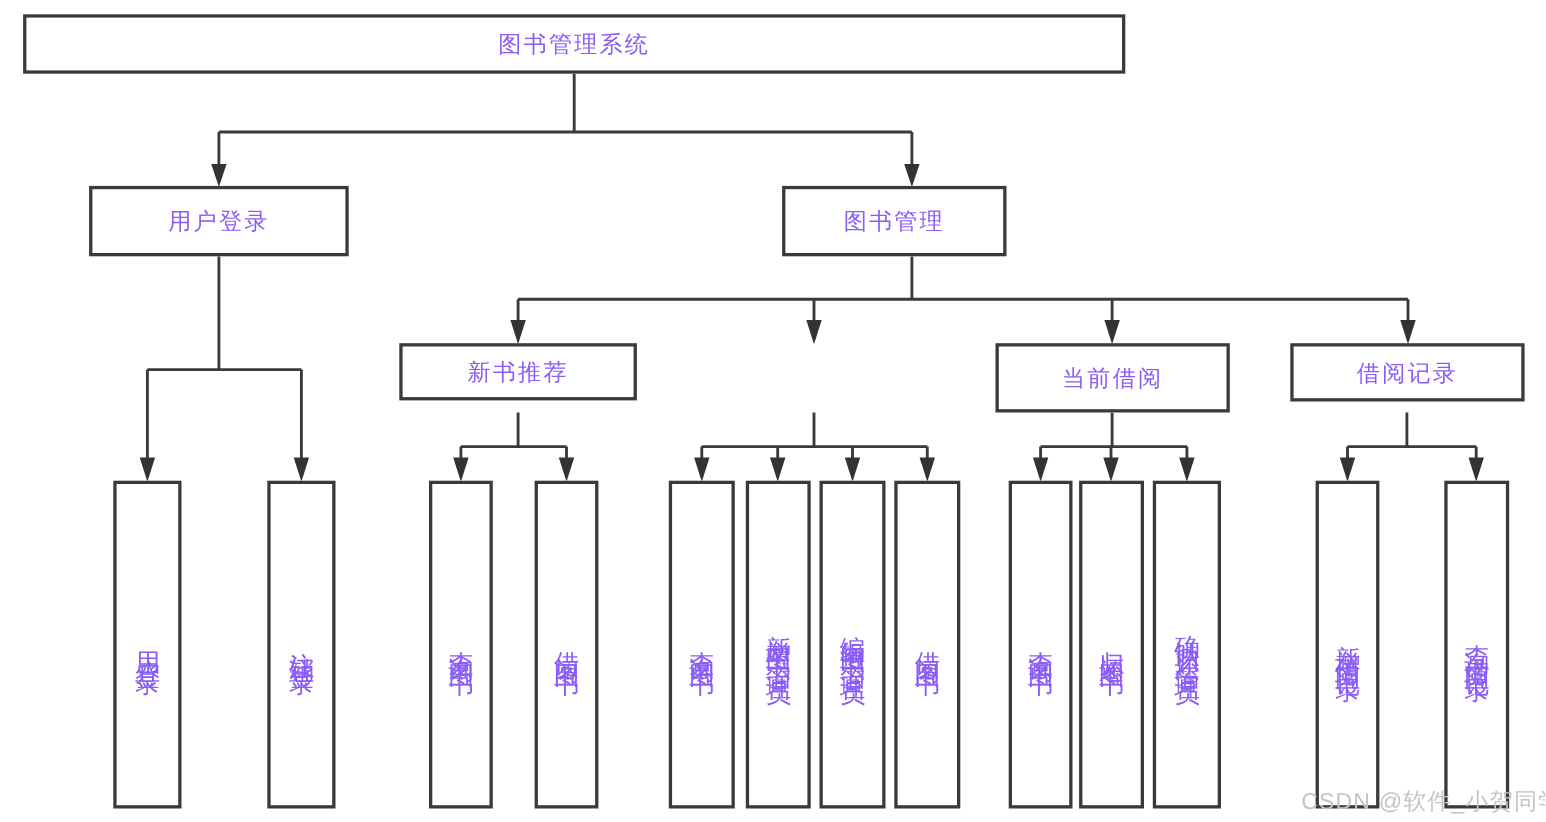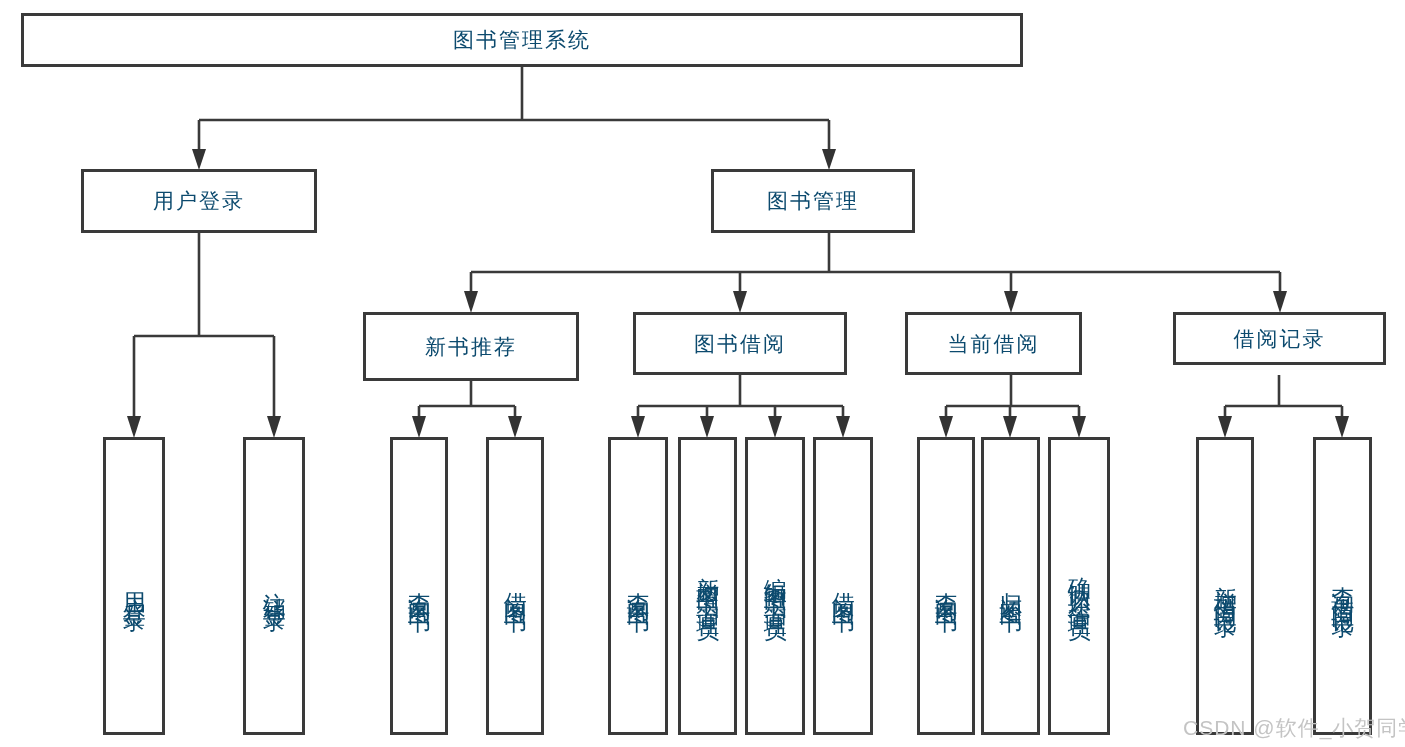--- a/index.html
+++ b/index.html
@@ -22,21 +22,21 @@
     z-index: 1;
   }
   .box {
     position: absolute;
     box-sizing: border-box;
     border: 3px solid #3a3a3a;
     background: #ffffff;
     display: flex;
     align-items: center;
     justify-content: center;
-    color: #0c4a6e;
+    color: #8b5cf6;
     z-index: 2;
     text-align: center;
   }
   .h-box {
     font-size: 21px;
     letter-spacing: 2px;
     white-space: nowrap;
   }
   .leaf {
     writing-mode: vertical-rl;
@@ -105,23 +105,22 @@
       <polygon points="1218,416 1232,416 1225,438"></polygon>
       <polygon points="1335,416 1349,416 1342,438"></polygon>
     </g>
   </svg>
 
   <div class="box h-box" style="left:21px; top:13px; width:1002px; height:54px;">图书管理系统</div>
 
   <div class="box h-box" style="left:81px; top:169px; width:236px; height:64px;">用户登录</div>
   <div class="box h-box" style="left:711px; top:169px; width:204px; height:64px;">图书管理</div>
 
-  <div class="box h-box" style="left:363px; top:312px; width:216px; height:69px;">新书推荐</div>
-  <div class="box h-box" style="left:633px; top:312px; width:214px; height:63px;">图书借阅</div>
-  <div class="box h-box" style="left:905px; top:312px; width:177px; height:63px;">当前借阅</div>
+  <div class="box h-box" style="left:363px; top:312px; width:216px; height:52px;">新书推荐</div>
+  <div class="box h-box" style="left:905px; top:312px; width:213px; height:63px;">当前借阅</div>
   <div class="box h-box" style="left:1173px; top:312px; width:213px; height:53px;">借阅记录</div>
 
   <div class="box leaf" style="left:103px; top:437px; width:62px; height:298px;">用户登录</div>
   <div class="box leaf" style="left:243px; top:437px; width:62px; height:298px;">注销登录</div>
 
   <div class="box leaf" style="left:390px; top:437px; width:58px; height:298px;">查询图书</div>
   <div class="box leaf" style="left:486px; top:437px; width:58px; height:298px;">借阅图书</div>
 
   <div class="box leaf" style="left:608px; top:437px; width:60px; height:298px;">查询图书</div>
   <div class="box leaf" style="left:678px; top:437px; width:59px; height:298px;">新增图书（管理员）</div>

